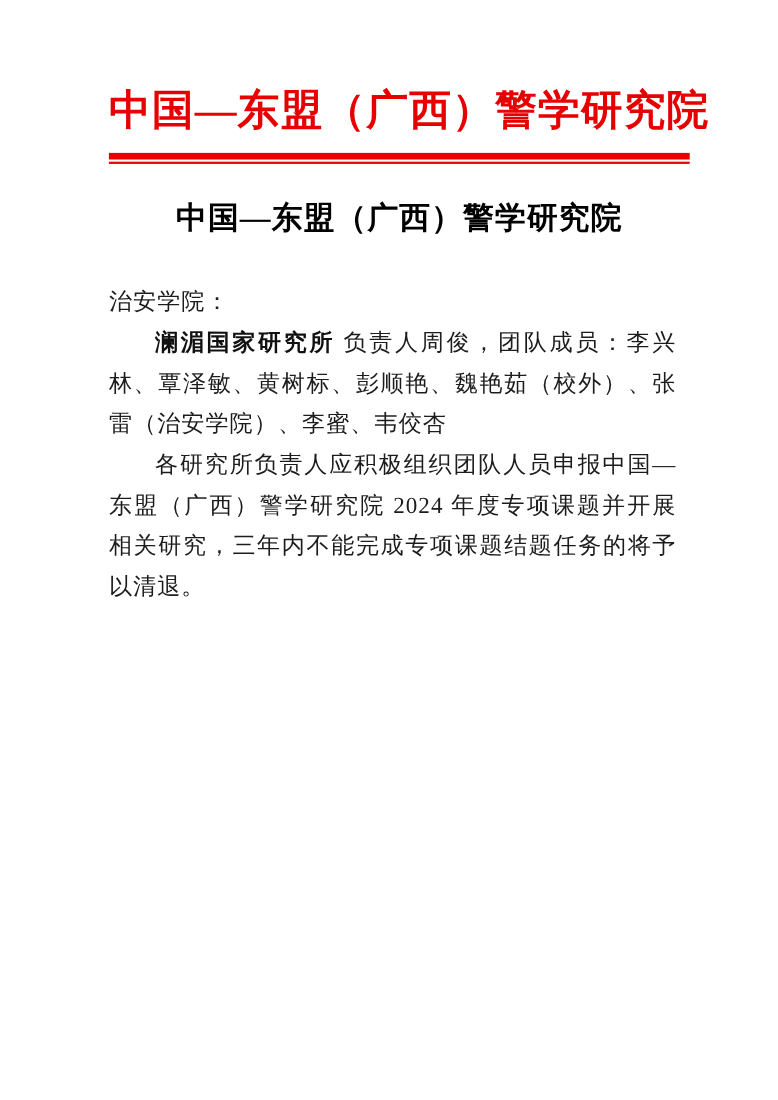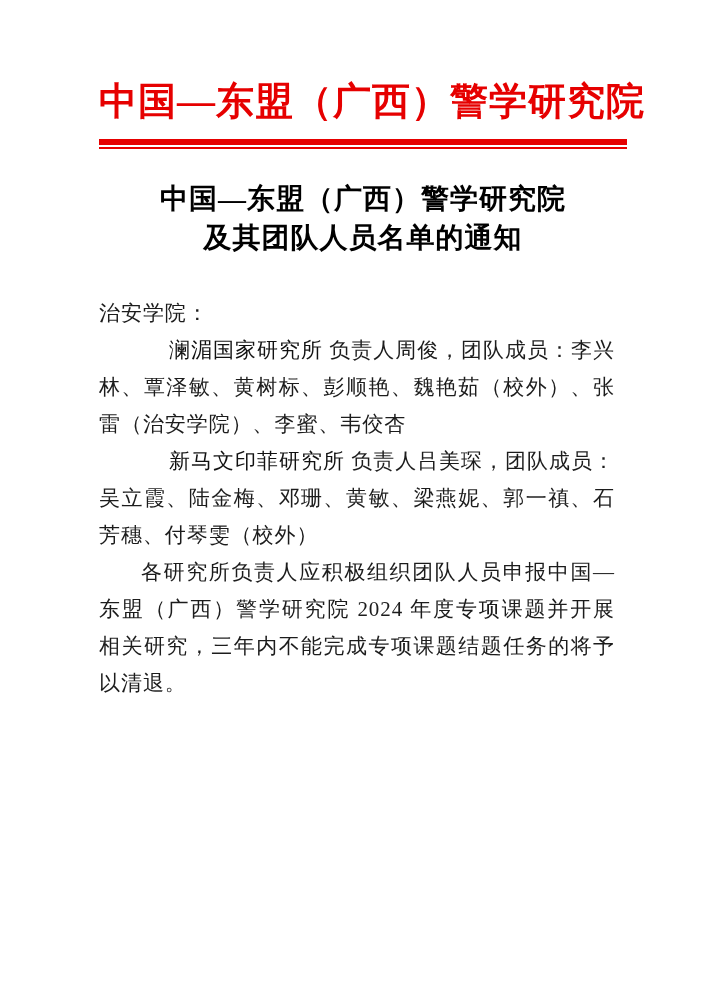--- a/index.html
+++ b/index.html
@@ -63,23 +63,22 @@
     color: #1c1c1c;
     text-align: justify;
   }
   .doc-body p {
     margin: 0;
   }
   .para-indent {
     text-indent: 2em;
   }
   .section-name {
-    font-weight: normal;
+    font-weight: bold;
     color: #111111;
-    margin-left: 28px;
   }
   .rule-bottom {
     position: absolute;
     left: 99px;
     top: 911px;
     height: 2px;                      
     border-top: 2px solid var(--accent-red, #e60000);
     border-bottom: 5px solid var(--accent-red, #e60000);
   }
 </style>
@@ -89,34 +88,30 @@
 <div class="page">
   <div class="content-col">
 
     <div class="letterhead">
       <div class="letterhead-title">中国—东盟（广西）警学研究院</div>
       <div class="rule rule-top"></div>
     </div>
 
     <h1 class="doc-title">
       <span class="title-line">中国—东盟（广西）警学研究院</span>
-      <span class="title-line">及其团队人员名单的通知</span>
     </h1>
 
     <div class="doc-body">
       <p class="salutation">治安学院：</p>
 
 
       <p class="para-indent">
         <span class="section-name">澜湄国家研究所</span><span> 负责人周俊，团队成员：李兴林、覃泽敏、黄树标、彭顺艳、魏艳茹（校外）、张雷（治安学院）、李蜜、韦佼杏</span>
       </p>
 
-      <p class="para-indent">
-        <span class="section-name">新马文印菲研究所</span><span> 负责人吕美琛，团队成员：吴立霞、陆金梅、邓珊、黄敏、梁燕妮、郭一禛、石芳穗、付琴雯（校外）</span>
-      </p>
 
 
       <p class="para-indent">各研究所负责人应积极组织团队人员申报中国—东盟（广西）警学研究院 2024 年度专项课题并开展相关研究，三年内不能完成专项课题结题任务的将予以清退。</p>
     </div>
   </div>
 
   <div class="rule rule-bottom"></div>
 </div>
 
 </body></html>

